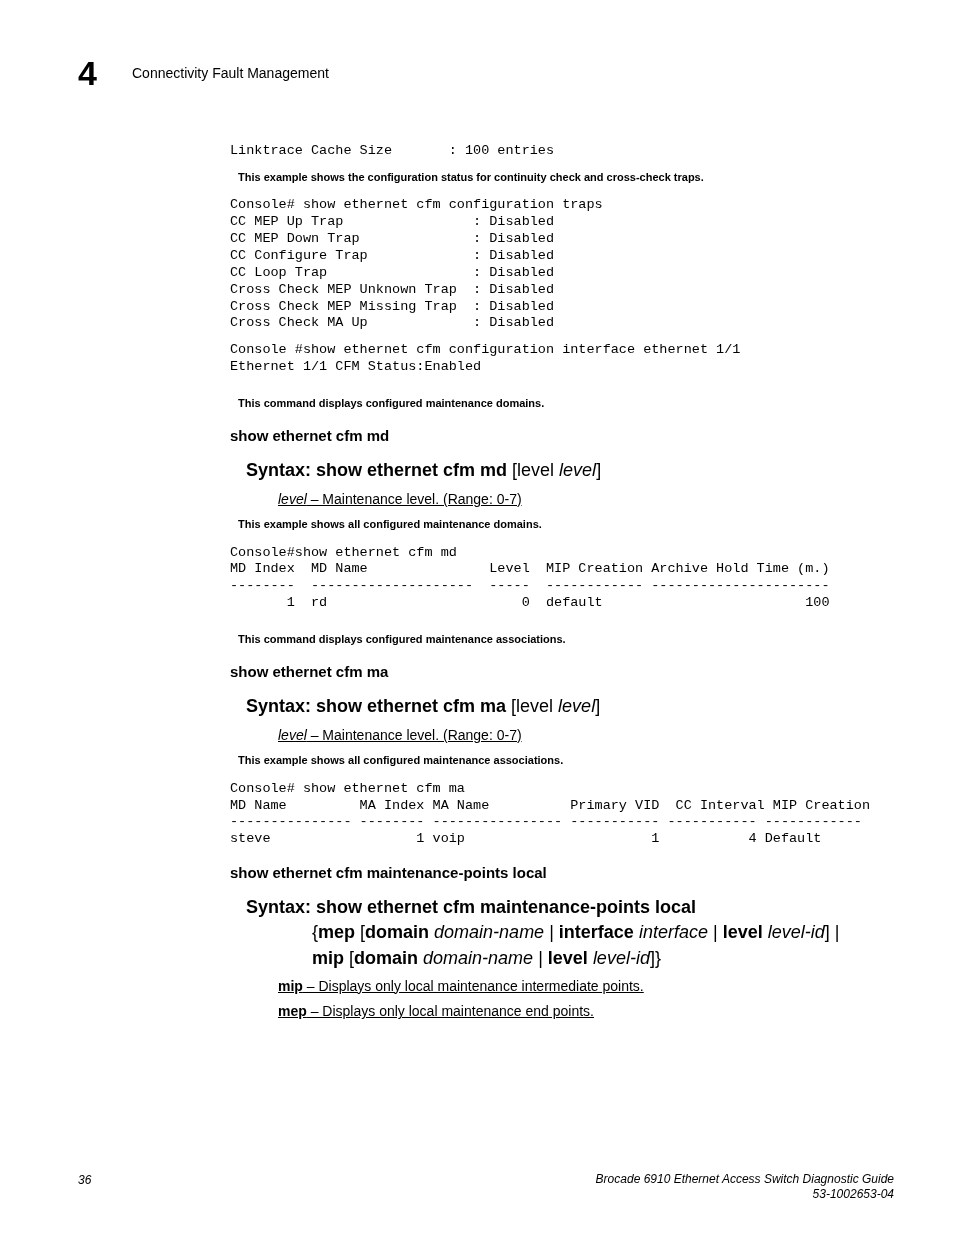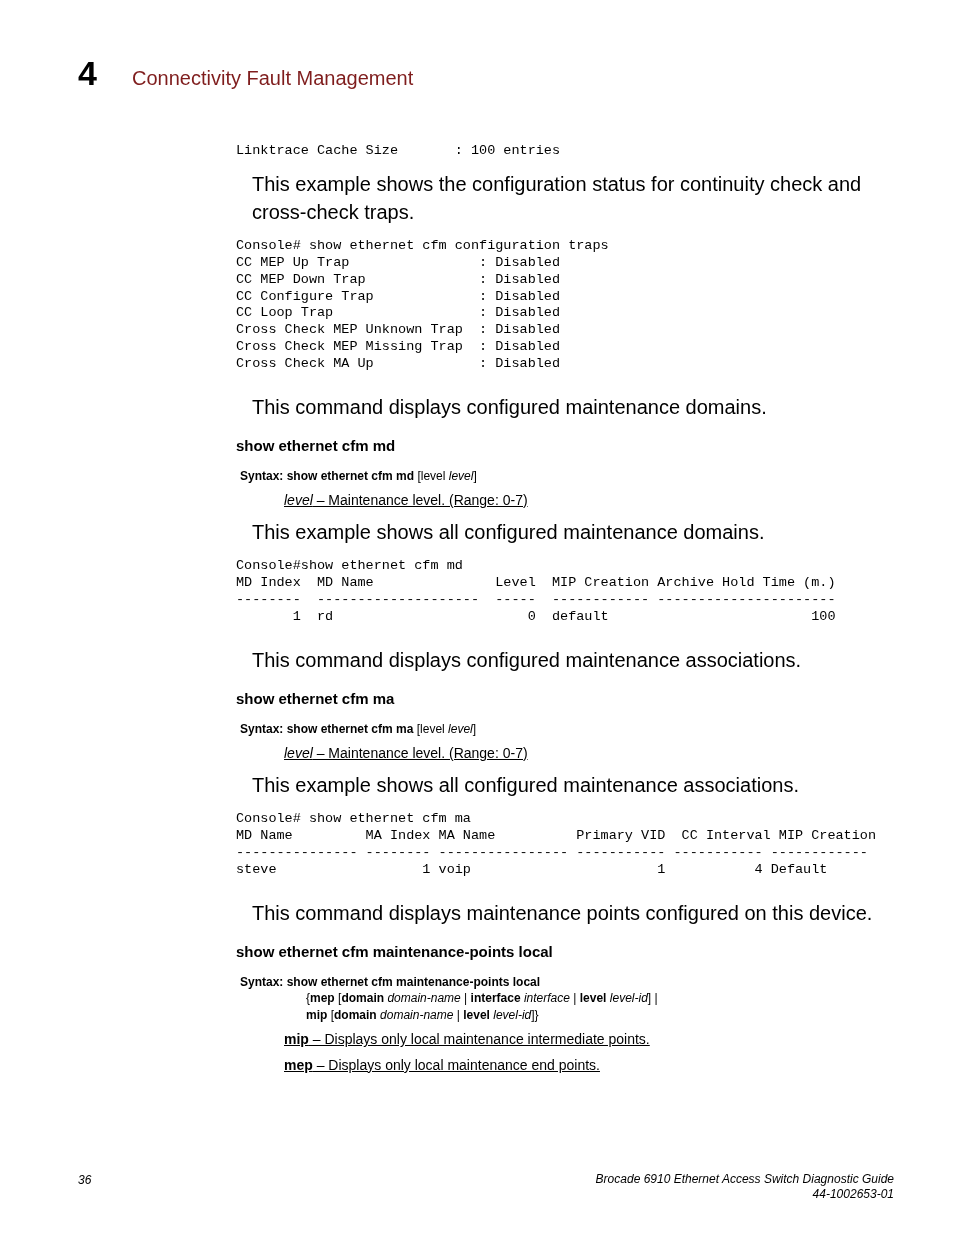--- a/index.html
+++ b/index.html
@@ -25,50 +25,51 @@
     top: 50px;
     left: 78px;
     font-family: Arial, Helvetica, sans-serif;
     font-size: 34px;
     font-weight: bold;
   }
   .chapter-title {
     position: absolute;
     top: 64px;
     left: 132px;
-    font-size: 20px;
-    color: #7f1d1d;
+    font-size: 14px;
+    color: #000000;
   }
   .content {
     position: absolute;
-    left: 236px;
+    left: 230px;
     top: 135px;
     width: 650px;
   }
   .mono {
     font-family: "Courier New", Courier, monospace;
     font-size: 13.5px;
     white-space: pre;
     line-height: 1.25;
     margin: 8px 0 10px 0;
   }
   p.body {
-    margin: 8px 0 12px 16px;
-    font-size: 20px;
+    margin: 8px 0 12px 8px;
+    font-size: 11px;
+    font-weight: bold;
   }
   .bold { font-weight: bold; }
   .italic { font-style: italic; }
   .cmd-name {
     font-weight: bold;
     margin: 14px 0 6px 0;
     font-size: 15px;
   }
   .syntax-line {
-    margin: 12px 0 6px 4px;
-    font-size: 12px;
+    margin: 12px 0 6px 16px;
+    font-size: 18px;
   }
   .indent2 {
     margin-left: 66px;
   }
   .param-line {
     margin: 6px 0 6px 48px;
     font-size: 14px;
     text-decoration: underline;
   }
   .footer {
@@ -104,20 +105,22 @@
     <div class="mono">Console# show ethernet cfm configuration traps
 CC MEP Up Trap                : Disabled
 CC MEP Down Trap              : Disabled
 CC Configure Trap             : Disabled
 CC Loop Trap                  : Disabled
 Cross Check MEP Unknown Trap  : Disabled
 Cross Check MEP Missing Trap  : Disabled
 Cross Check MA Up             : Disabled</div>
 
 
+    <div class="mono">Console #show ethernet cfm configuration interface ethernet 1/1
+Ethernet 1/1 CFM Status:Enabled</div>
 
     <p class="body" style="margin-top:20px">This command displays configured maintenance domains.</p>
 
     <div class="cmd-name">show ethernet cfm md</div>
 
     <div class="syntax-line">
       <span class="bold">Syntax:  </span><span class="bold">show ethernet cfm md</span><span> [level </span><span class="italic">level</span><span>]</span>
     </div>
 
     <div class="param-line">
@@ -143,21 +146,20 @@
       <span class="italic">level</span><span> – Maintenance level. (Range: 0-7)</span>
     </div>
 
     <p class="body">This example shows all configured maintenance associations.</p>
 
     <div class="mono">Console# show ethernet cfm ma
 MD Name         MA Index MA Name          Primary VID  CC Interval MIP Creation
 --------------- -------- ---------------- ----------- ----------- ------------
 steve                  1 voip                       1           4 Default</div>
 
-    <p class="body" style="margin-top:20px">This command displays maintenance points configured on this device.</p>
 
     <div class="cmd-name">show ethernet cfm maintenance-points local</div>
 
     <div class="syntax-line">
       <span class="bold">Syntax:  </span><span class="bold">show ethernet cfm maintenance-points local</span><br>
       <span class="indent2" style="display:inline-block">
         {<span class="bold">mep</span> [<span class="bold">domain</span> <span class="italic">domain-name</span> | <span class="bold">interface</span> <span class="italic">interface</span> | <span class="bold">level</span> <span class="italic">level-id</span>] |
       </span><br>
       <span class="indent2" style="display:inline-block">
         <span class="bold">mip</span> [<span class="bold">domain</span> <span class="italic">domain-name</span> | <span class="bold">level</span> <span class="italic">level-id</span>]}
@@ -172,16 +174,16 @@
       <span class="bold">mep</span><span> – Displays only local maintenance end points.</span>
     </div>
 
 
   </div>
 
   <div class="footer">
     <div class="footer-page">36</div>
     <div class="footer-right">
       <span>Brocade 6910 Ethernet Access Switch Diagnostic Guide</span><br>
-      <span>44-1002653-01</span>
+      <span>53-1002653-04</span>
     </div>
   </div>
 </div>
 
 </body></html>

